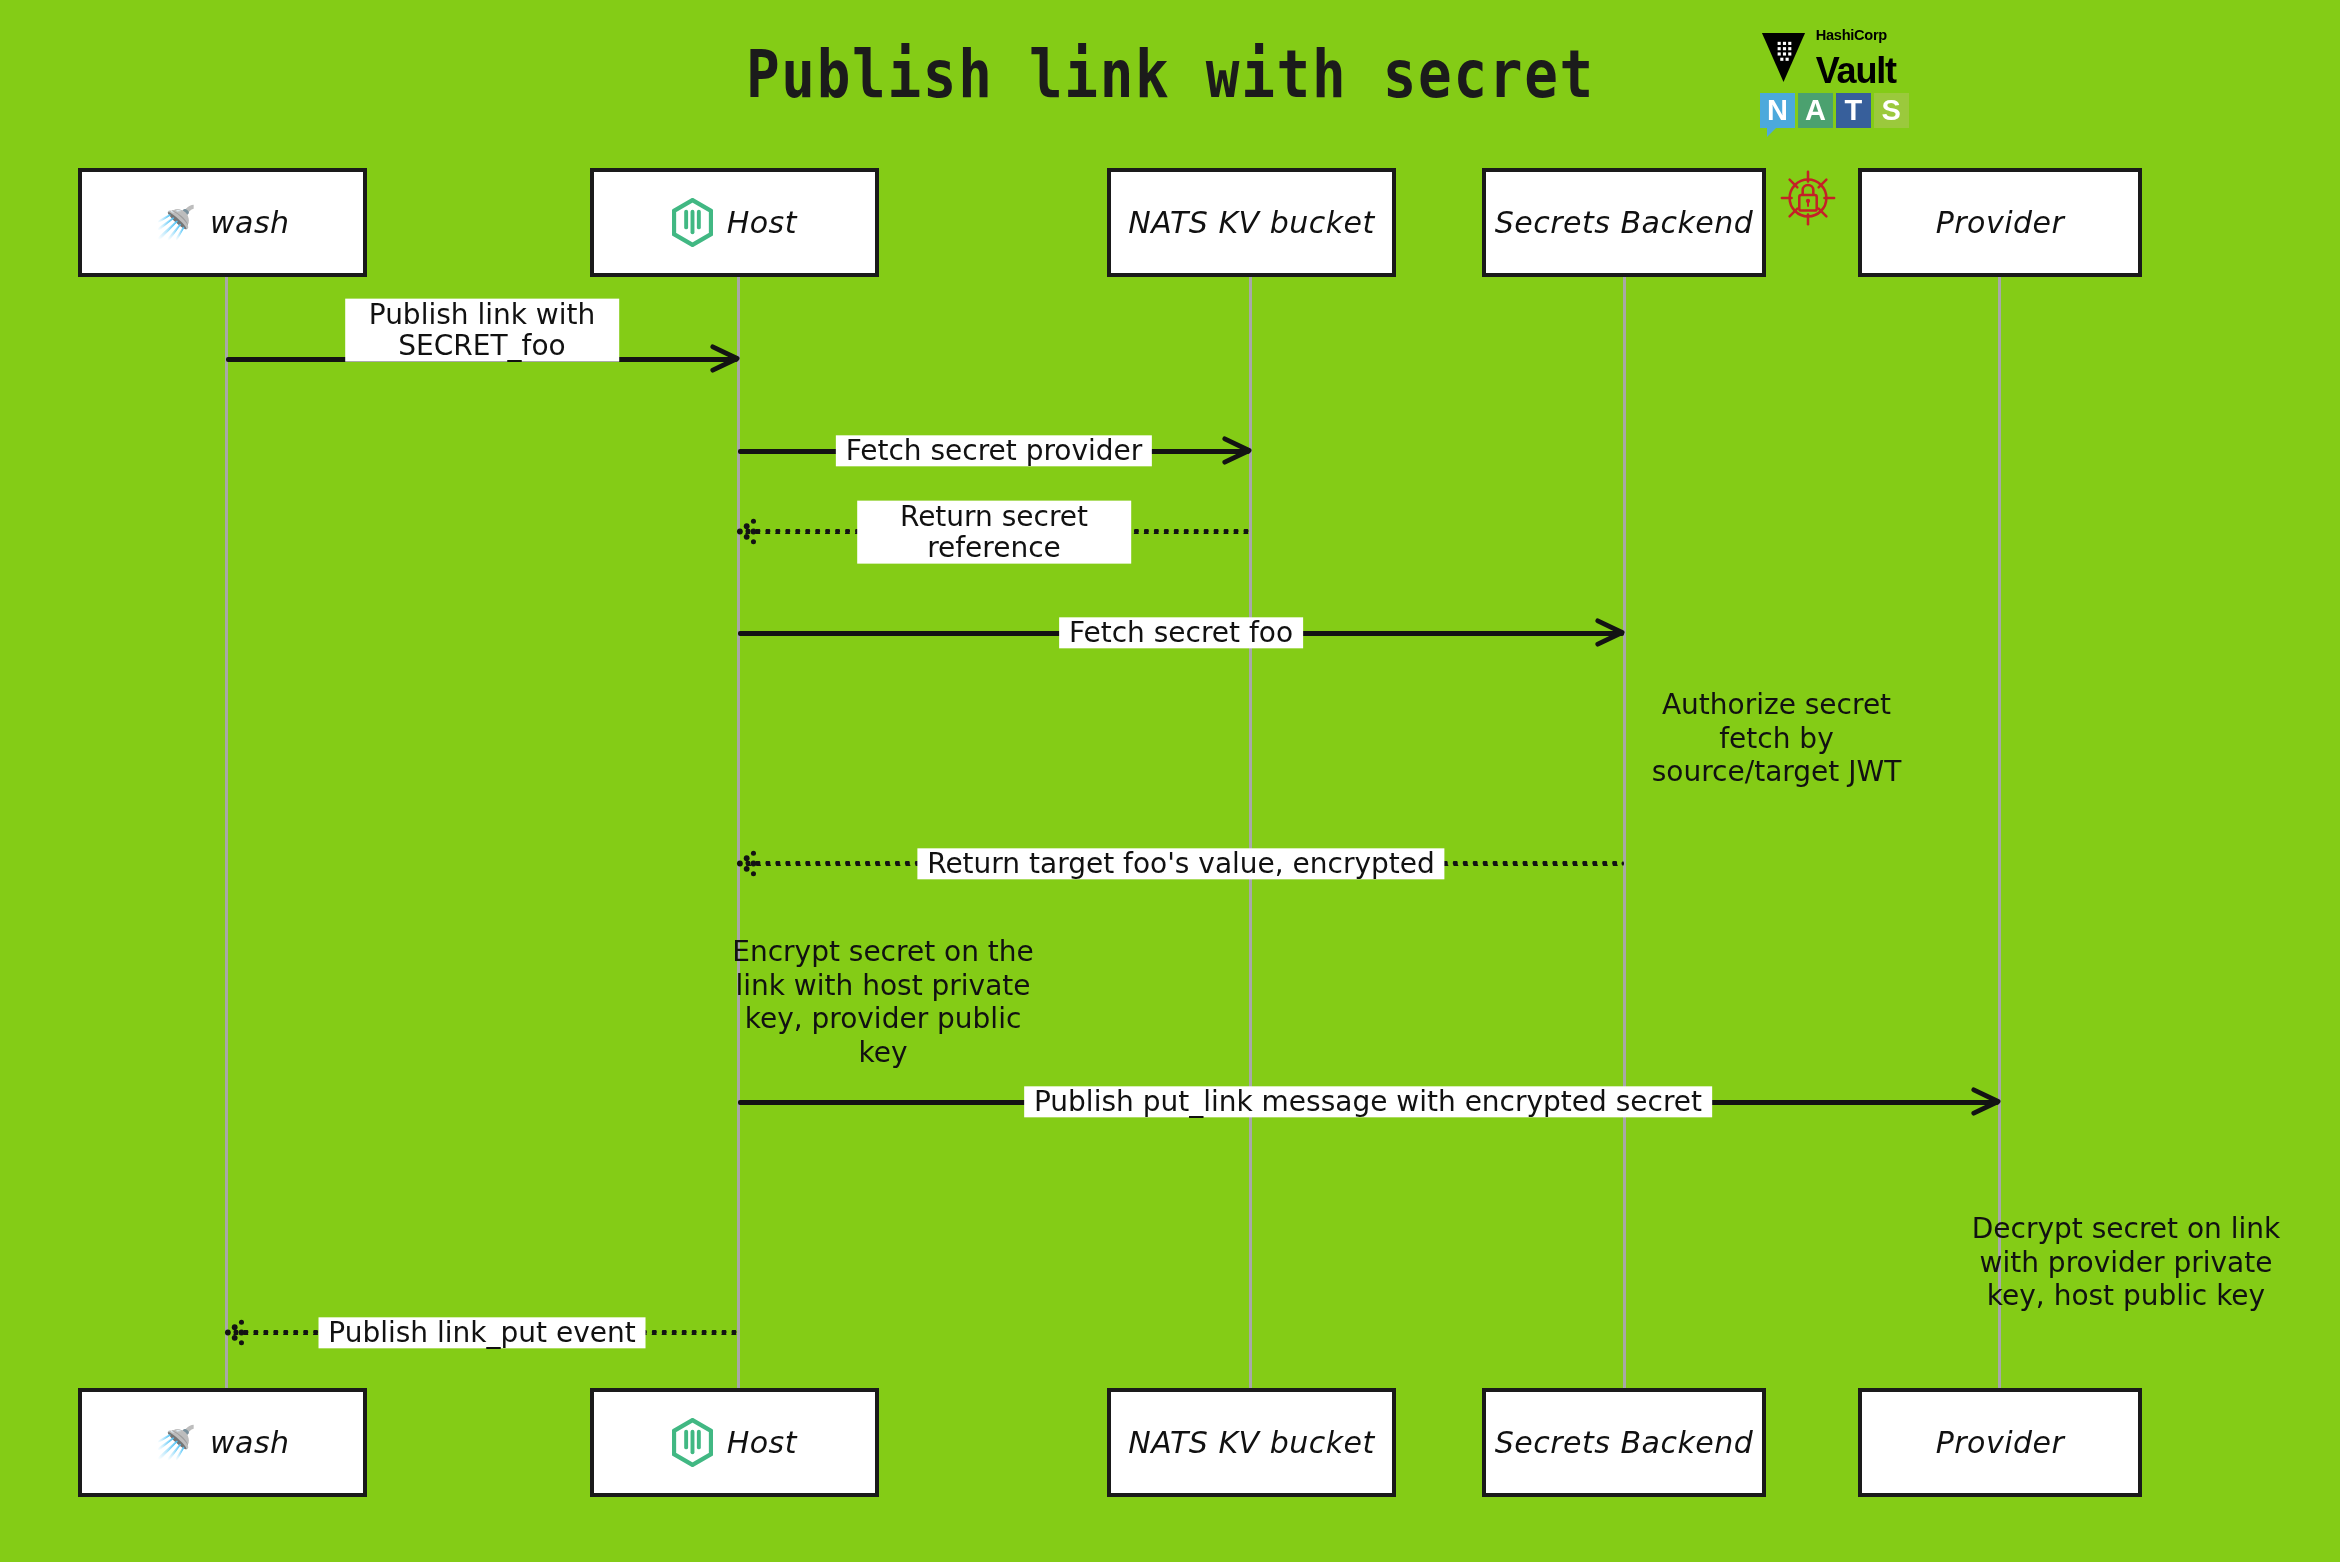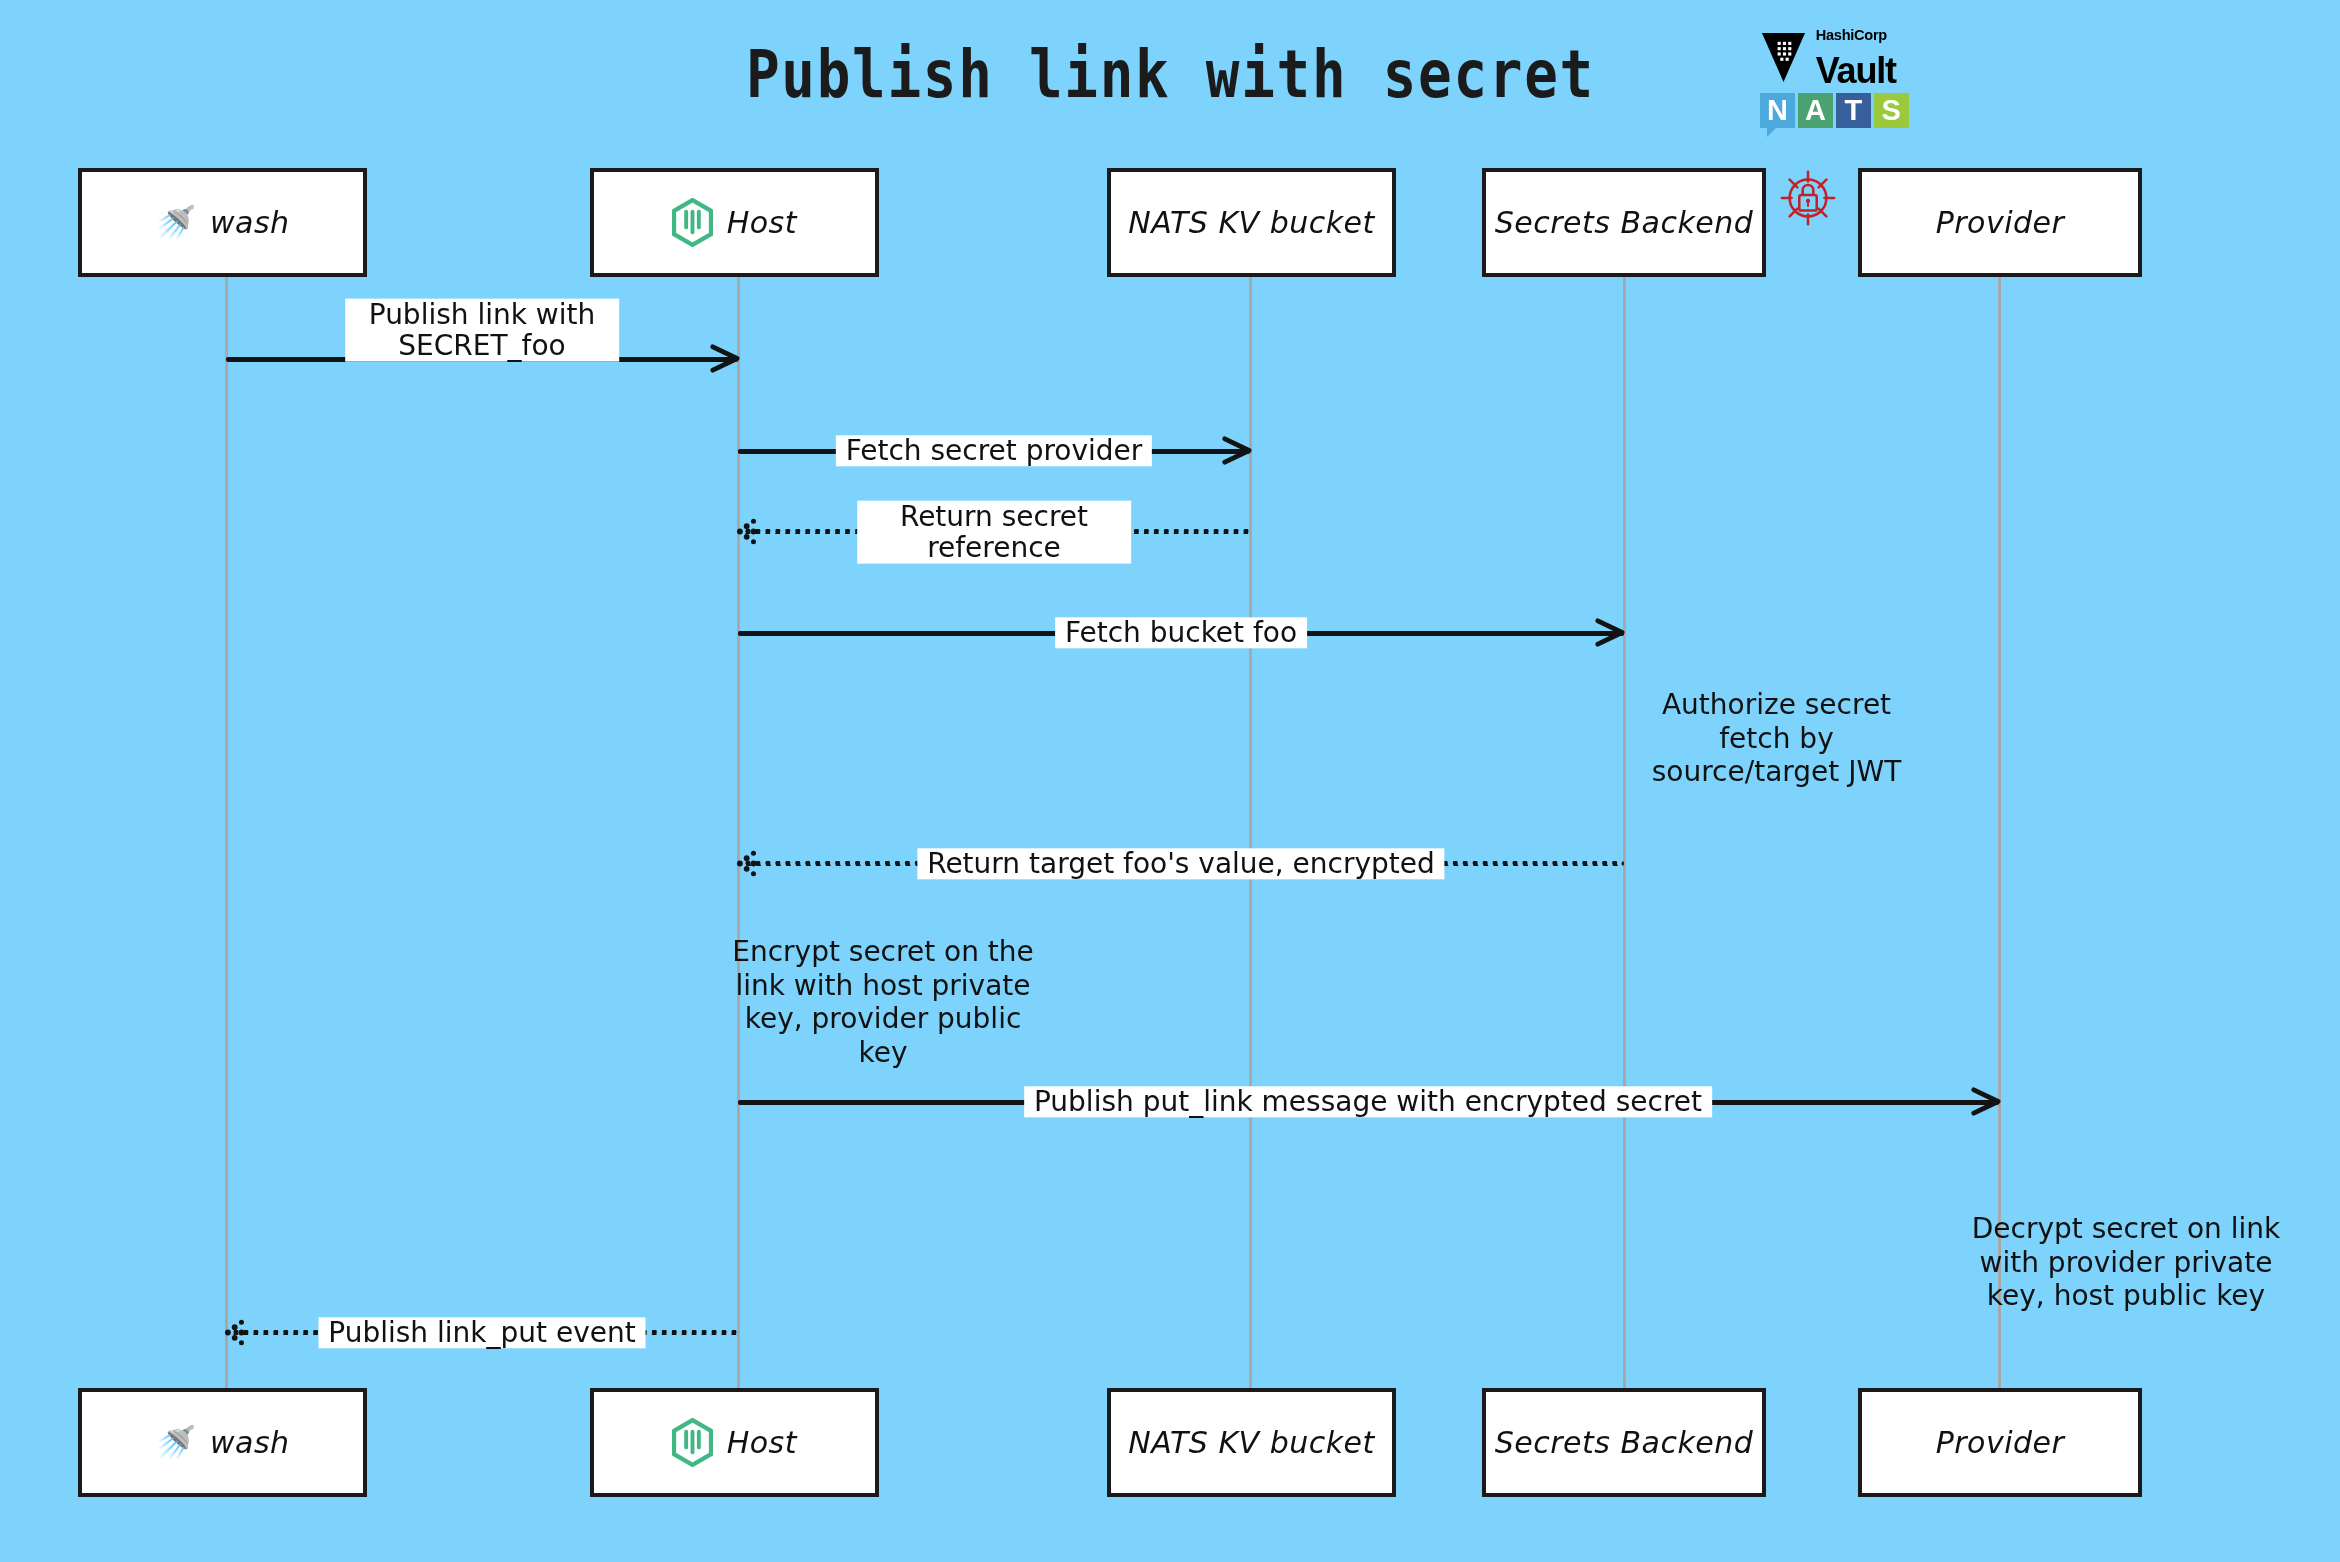--- a/index.html
+++ b/index.html
@@ -7,21 +7,21 @@
     padding: 0;
     background: #ffffff;
   }
   body {
     font-family: "DejaVu Sans", sans-serif;
   }
   #canvas {
     position: relative;
     width: 2341px;
     height: 1562px;
-    background: #7dd3fc;
+    background: #84cc16;
     overflow: hidden;
   }
 
   
   #diagram-title {
     position: absolute;
     left: 0;
     top: 37px;
     width: 2341px;
     text-align: center;
@@ -357,21 +357,21 @@
       </div>
       <div class="msg" style="left: 738px; top: 633px; width: 886px;">
         <div class="msg-line" style="width: 886px; top: -2px;"></div>
         <div class="arrowhead" style="margin-top: -16.6px; left: 854px;">
           <svg width="33" height="33" viewBox="0 0 34 34" style="display:block">
             <g fill="none" stroke="#131313" stroke-width="5" stroke-linecap="round" stroke-linejoin="round">
               <path d="M6 5 L31 17 L6 29"></path>
             </g>
           </svg>
         </div>
-        <div class="msg-label" style="left: 443px; top: 0px;">Fetch bucket foo</div>
+        <div class="msg-label" style="left: 443px; top: 0px;">Fetch secret foo</div>
       </div>
       <div class="msg" style="left: 738px; top: 864px; width: 886px;">
         <div class="msg-line dotted" style="width: 886px; top: -2.9px;"></div>
         <div class="arrowhead" style="margin-top: -16.6px; left: -2px;">
           <svg width="33" height="33" viewBox="0 0 34 34" style="display:block">
             <g transform="scale(-1,1) translate(-34,0)" fill="#131313">
               <circle cx="30" cy="17" r="3"></circle>
               <circle cx="23" cy="11.5" r="3"></circle>
               <circle cx="23" cy="22.5" r="3"></circle>
               <circle cx="16" cy="6.5" r="2.6"></circle>

